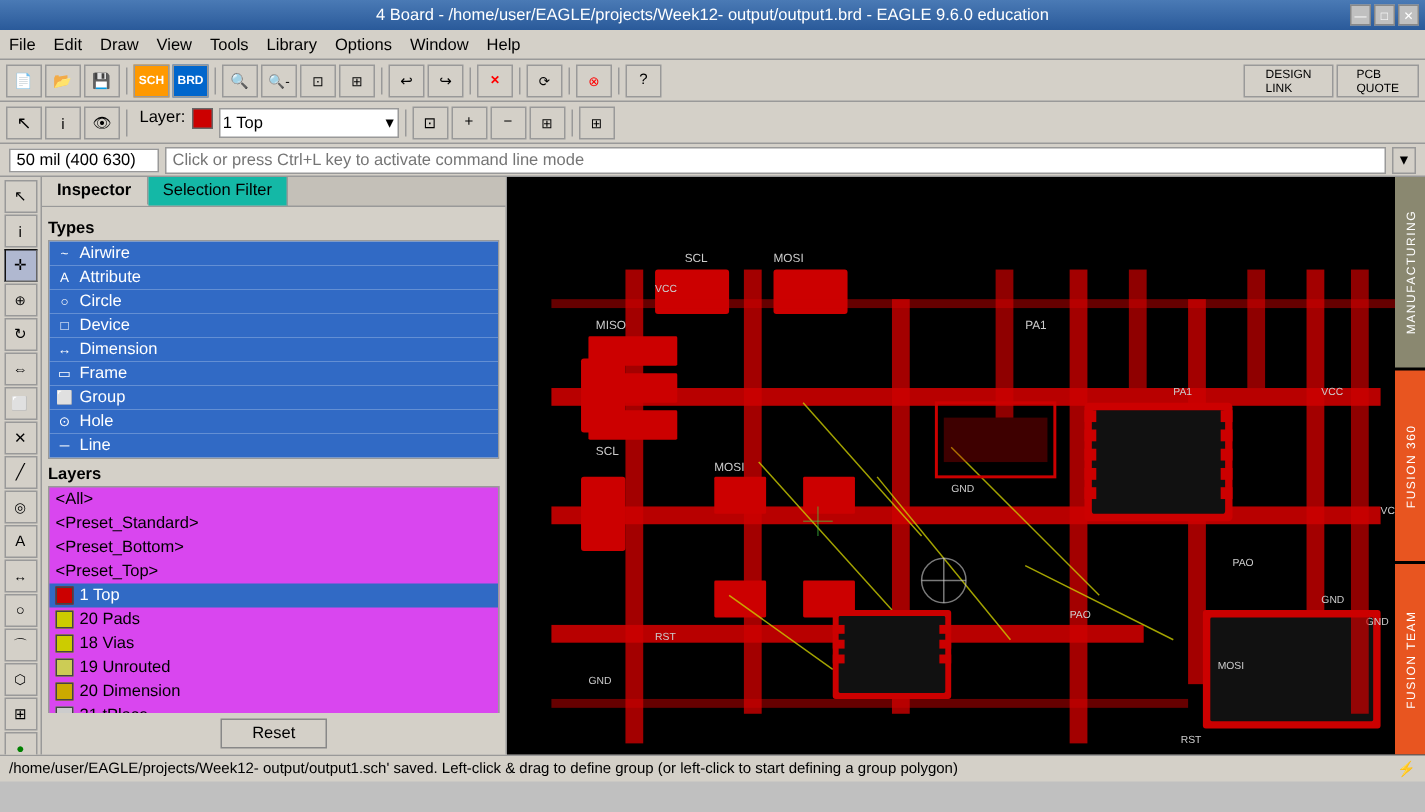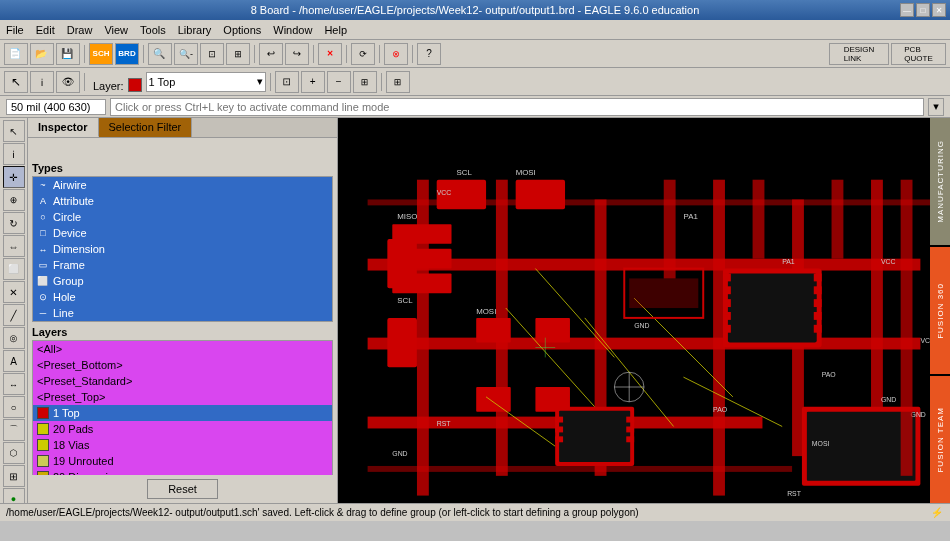--- a/index.html
+++ b/index.html
@@ -70,21 +70,21 @@
       background: #d4d0c8;
       display: flex;
       align-items: center;
       padding: 2px 4px;
       gap: 2px;
       border-bottom: 1px solid #999;
     }
 
     
     .layer-select-area {
-      display: flex; align-items: flex-end; gap: 4px; margin-left: 4px;
+      display: flex; align-items: flex-start; gap: 4px; margin-left: 4px;
     }
     .layer-label { font-size: 11px; }
     .layer-color-box { width: 14px; height: 14px; background: #cc0000; border: 1px solid #666; }
     .layer-dropdown {
       width: 120px; height: 20px;
       background: white; border: 1px solid #999;
       font-size: 11px; padding: 0 2px;
       display: flex; align-items: center; justify-content: space-between;
       cursor: pointer;
     }
@@ -130,35 +130,34 @@
     
     .panel-tabs {
       display: flex;
       background: #c4c0b8;
       border-bottom: 1px solid #999;
     }
     .panel-tab {
       padding: 3px 10px;
       font-size: 11px;
       cursor: pointer;
-      background: #a16207;
+      background: #14b8a6;
       border-right: 1px solid #999;
     }
     .panel-tab.active {
       background: #d4d0c8;
       border-bottom: 1px solid #d4d0c8;
       font-weight: bold;
     }
 
     
     #panel-content {
       flex: 1;
       overflow-y: auto;
       padding: 4px;
-      margin-top: 16px;
     }
 
     .section-title {
       font-weight: bold;
       font-size: 11px;
       margin: 4px 0 2px 0;
       color: #000;
     }
 
     .type-list {
@@ -266,21 +265,21 @@
     
     #pcb-canvas {
       width: 100%;
       height: 100%;
     }
   </style>
 </head>
 <body>
 
 <div id="titlebar">
-  <span>8 Board - /home/user/EAGLE/projects/Week12- output/output1.brd - EAGLE 9.6.0 education</span>
+  <span>4 Board - /home/user/EAGLE/projects/Week12- output/output1.brd - EAGLE 9.6.0 education</span>
   <div class="win-controls">
     <div class="win-btn">—</div>
     <div class="win-btn">□</div>
     <div class="win-btn">✕</div>
   </div>
 </div>
 
 <div id="menubar">
   <div class="menu-item">File</div>
   <div class="menu-item">Edit</div>
@@ -416,24 +415,24 @@
           <span>Line</span>
         </div>
       </div>
 
       <div class="section-title">Layers</div>
       <div class="layers-list">
         <div class="layer-item">
           <span>&lt;All&gt;</span>
         </div>
         <div class="layer-item">
+          <span>&lt;Preset_Standard&gt;</span>
+        </div>
+        <div class="layer-item">
           <span>&lt;Preset_Bottom&gt;</span>
-        </div>
-        <div class="layer-item">
-          <span>&lt;Preset_Standard&gt;</span>
         </div>
         <div class="layer-item">
           <span>&lt;Preset_Top&gt;</span>
         </div>
         <div class="layer-item selected">
           <div class="layer-swatch" style="background:#cc0000;"></div>
           <span>1 Top</span>
         </div>
         <div class="layer-item">
           <div class="layer-swatch" style="background:#cccc00;"></div>

